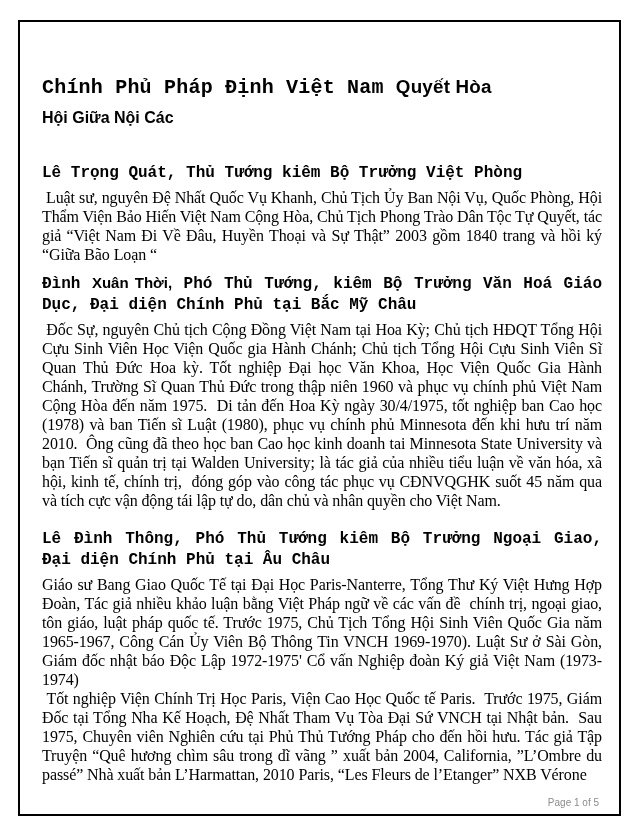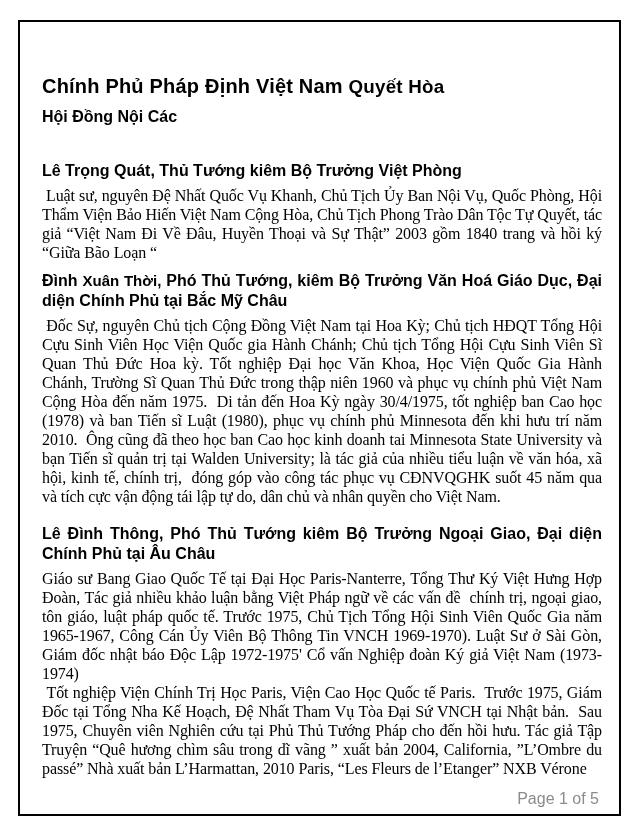--- a/index.html
+++ b/index.html
@@ -29,21 +29,21 @@
     line-height: 26px;
     letter-spacing: 0.2px;
   }
   .doc-subtitle {
     margin-top: 6px;
     font-family: "Liberation Sans", sans-serif;
     font-size: 16px;
     font-weight: bold;
     line-height: 21px;
   }
-  .serif { font-family: Liberation Sans, sans-serif; }
+  .serif { font-family: Liberation Mono, monospace; }
   .sans  { font-family: "Liberation Sans", sans-serif; font-size: 0.94em; }
   .sec-heading {
     font-size: 16px;
     font-weight: bold;
     line-height: 20px;
     text-align: justify;
     margin-top: 9px;
     margin-bottom: 5px;
   }
   .sec-heading.first { margin-top: 34px; }
@@ -53,33 +53,33 @@
     text-align: justify;
     white-space: pre-wrap;
     letter-spacing: -0.1px;
   }
   .sec-3 .sec-heading { margin-top: 18px; }
   .sec-4 .sec-heading { margin-top: 12px; }
   .page-footer {
     position: absolute;
     right: 20px; bottom: 6px;
     font-family: "Liberation Sans", sans-serif;
-    font-size: 16px;
+    font-size: 10px;
     color: #8c8c8c;
   }
 </style>
 </head>
 <body>
 
 <div class="page-frame">
   <div class="content">
 
     <h1 class="doc-title"><span class="serif">Chính Phủ Pháp Định Việt Nam </span><span class="sans">Quyết Hòa</span></h1>
 
-    <h2 class="doc-subtitle">Hội Đồng Nội Các</h2>
+    <h2 class="doc-subtitle">Hội Giữa Nội Các</h2>
 
     <section class="doc-section sec-1">
       <h3 class="sec-heading first"><span class="serif">Lê Trọng Quát, Thủ Tướng kiêm Bộ Trưởng Việt Phòng</span></h3>
       <p class="sec-body"> Luật sư, nguyên Đệ Nhất Quốc Vụ Khanh, Chủ Tịch Ủy Ban Nội Vụ, Quốc Phòng, Hội Thẩm Viện Bảo Hiến Việt Nam Cộng Hòa, Chủ Tịch Phong Trào Dân Tộc Tự Quyết, tác giả “Việt Nam Đi Về Đâu, Huyền Thoại và Sự Thật” 2003 gồm 1840 trang và hồi ký “Giữa Bão Loạn “</p>
     </section>
 
     <section class="doc-section sec-2">
       <h3 class="sec-heading"><span class="serif">Đình </span><span class="sans">Xuân Thời,</span><span class="serif"> Phó Thủ Tướng, kiêm Bộ Trưởng Văn Hoá Giáo Dục, Đại diện Chính Phủ tại Bắc Mỹ Châu</span></h3>
       <p class="sec-body"> Đốc Sự, nguyên Chủ tịch Cộng Đồng Việt Nam tại Hoa Kỳ; Chủ tịch HĐQT Tổng Hội Cựu Sinh Viên Học Viện Quốc gia Hành Chánh; Chủ tịch Tổng Hội Cựu Sinh Viên Sĩ Quan Thủ Đức Hoa kỳ. Tốt nghiệp Đại học Văn Khoa, Học Viện Quốc Gia Hành Chánh, Trường Sĩ Quan Thủ Đức trong thập niên 1960 và phục vụ chính phủ Việt Nam Cộng Hòa đến năm 1975.  Di tản đến Hoa Kỳ ngày 30/4/1975, tốt nghiệp ban Cao học (1978) và ban Tiến sĩ Luật (1980), phục vụ chính phủ Minnesota đến khi hưu trí năm 2010.  Ông cũng đã theo học ban Cao học kinh doanh tai Minnesota State University và bạn Tiến sĩ quản trị tại Walden University; là tác giả của nhiều tiểu luận về văn hóa, xã hội, kinh tế, chính trị,  đóng góp vào công tác phục vụ CĐNVQGHK suốt 45 năm qua và tích cực vận động tái lập tự do, dân chủ và nhân quyền cho Việt Nam.</p>
     </section>

